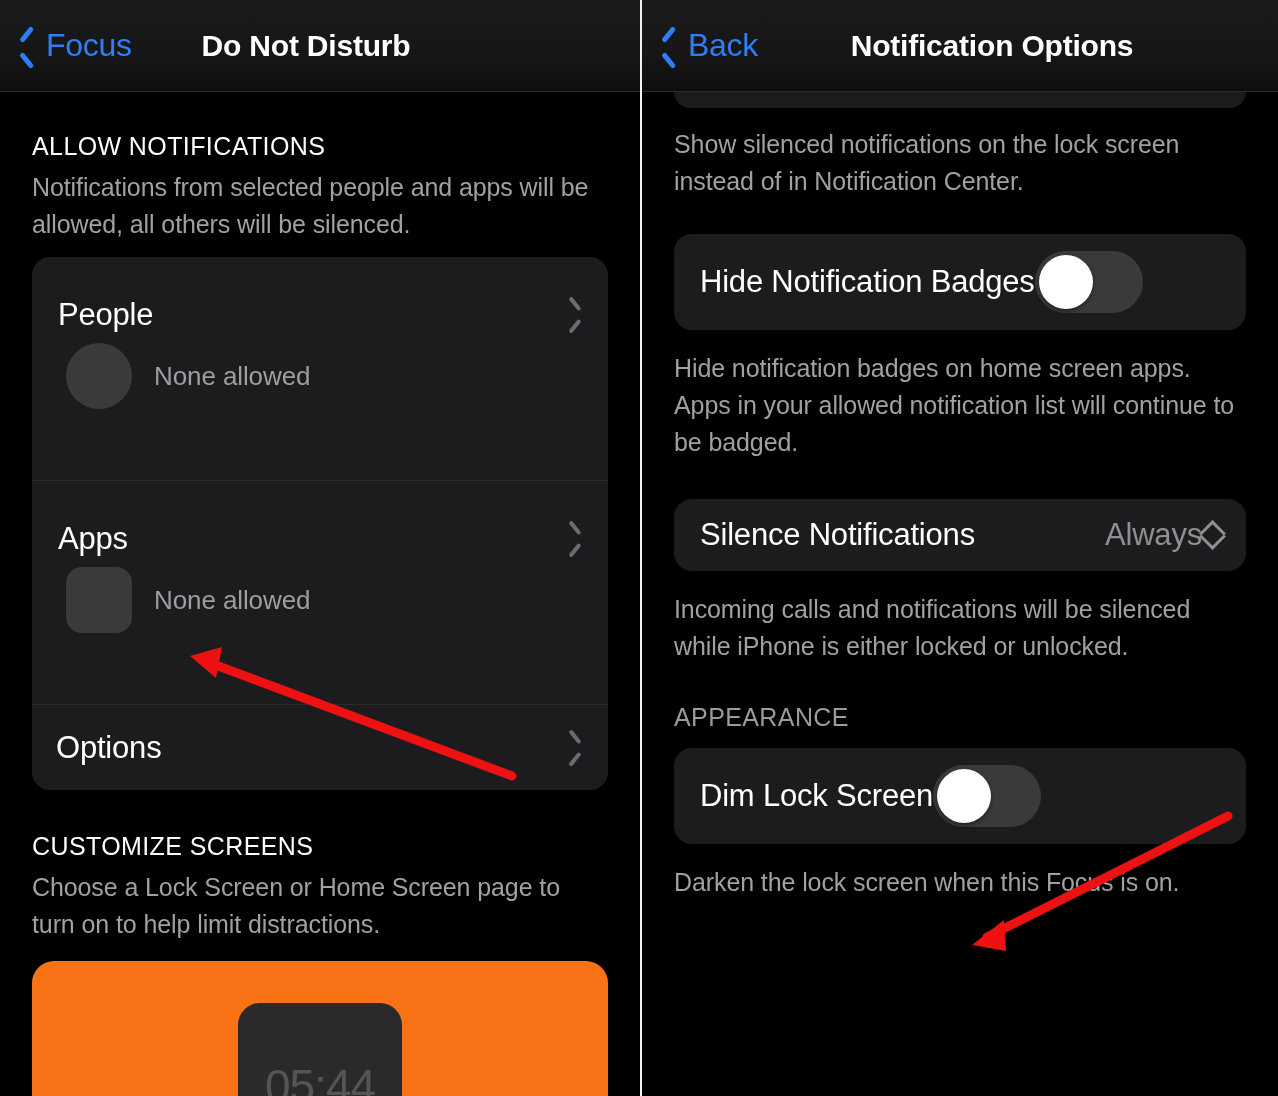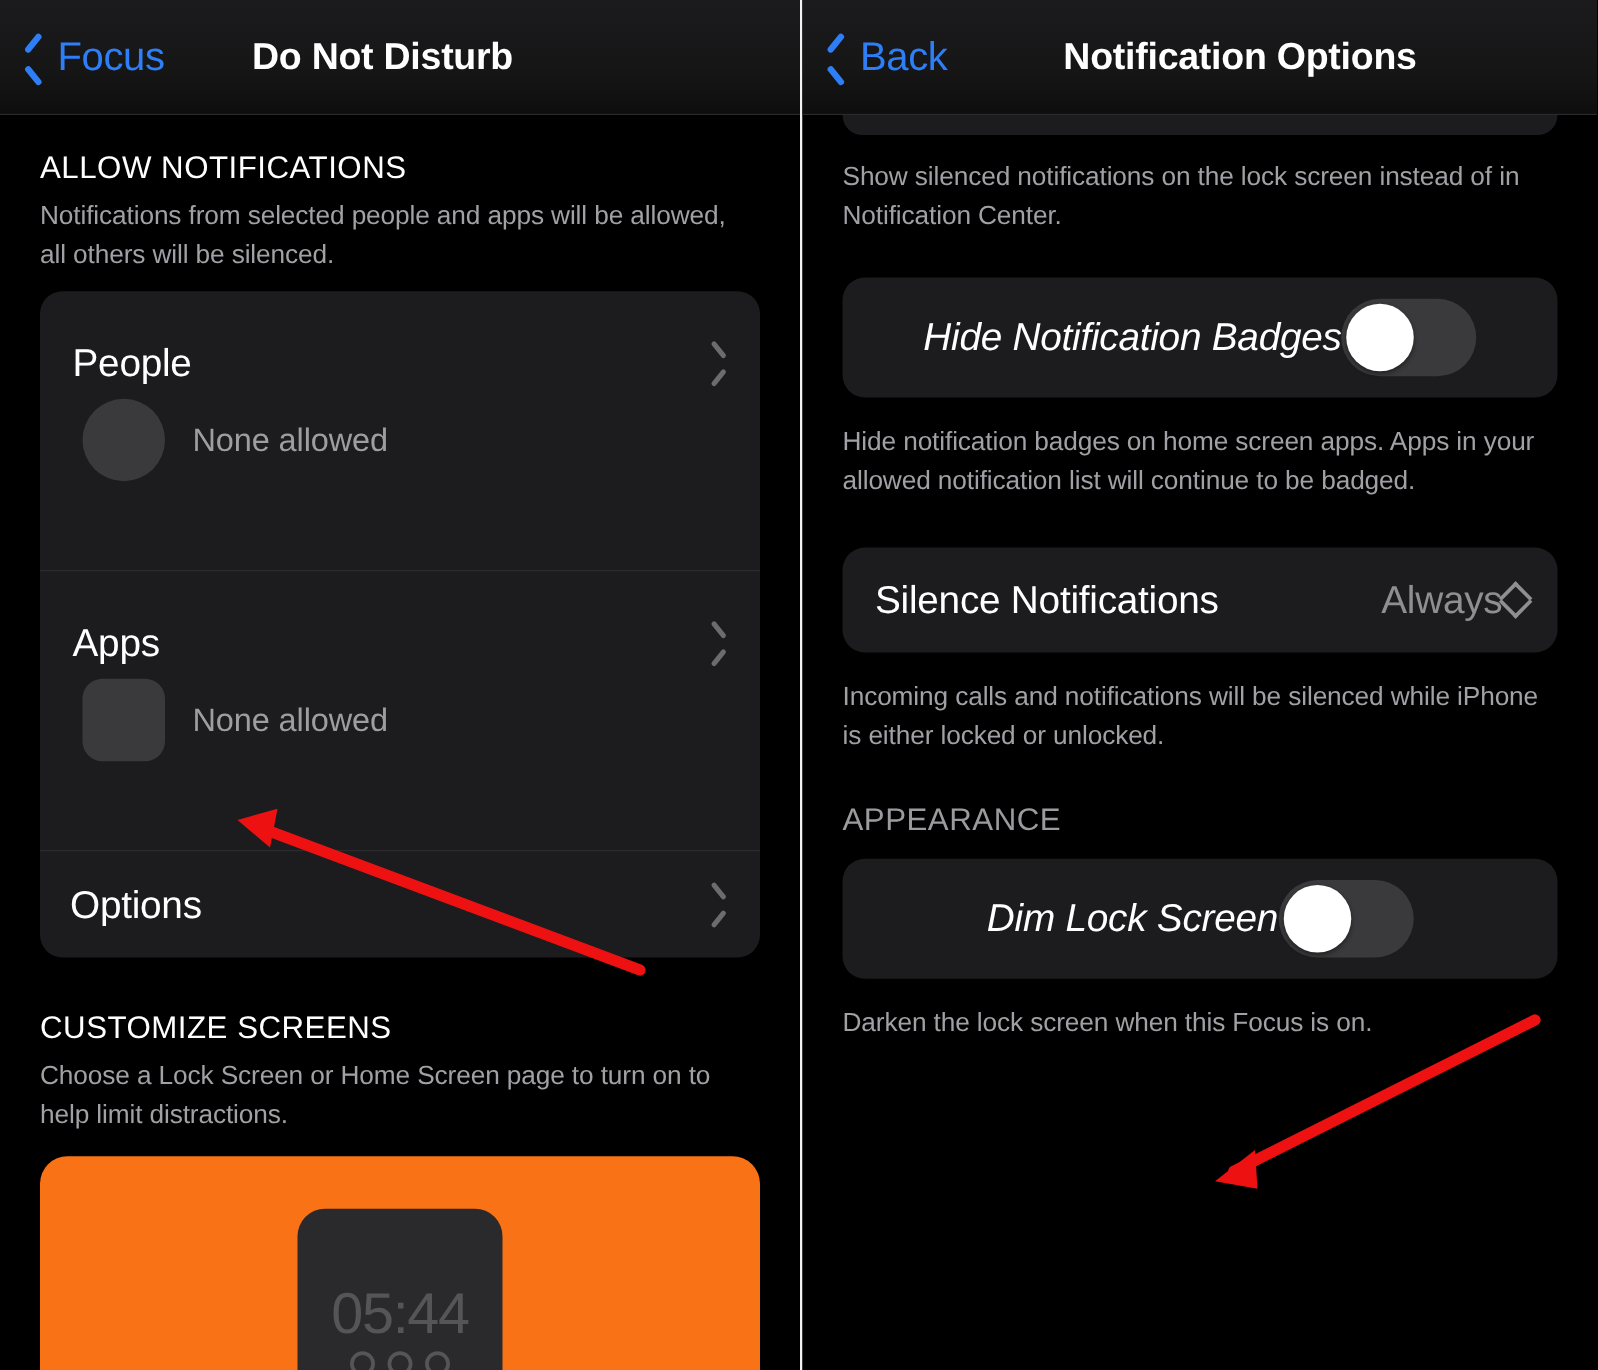--- a/index.html
+++ b/index.html
@@ -39,25 +39,25 @@
     font-size: 30px; font-weight: 700; color: #fff; letter-spacing: -0.2px;
     pointer-events: none;
   }
   .panel-left .nav-title { transform: translateX(-14px); }
   .panel-right .nav-title { transform: translateX(32px); }
 
   
   .content { padding: 0; }
   .section-header {
     font-size: 25px; color: #ffffff; letter-spacing: 0.4px;
-    padding: 0 0 0 32px; margin-top: 28px;
+    padding: 0 0 0 32px; margin-top: 40px;
   }
   .section-header.muted { color: #9a9a9f; }
   .section-note {
-    font-size: 21px; color: #a0a0a5; line-height: 1.48;
+    font-size: 25px; color: #a0a0a5; line-height: 1.48;
     padding: 0 34px 0 32px; margin-top: 8px; letter-spacing: -0.1px;
   }
   .card {
     background: #1c1c1e; border-radius: 18px;
     margin: 14px 32px 0 32px; overflow: hidden;
   }
   .row {
     position: relative; padding: 0 26px;
     display: flex; align-items: center;
   }
@@ -97,31 +97,31 @@
   .preview-dots span {
     width: 20px; height: 20px; border-radius: 50%; border: 3px solid #555558;
     display: block;
   }
 
   
   .partial-card {
     background: #1c1c1e; border-bottom-left-radius: 18px; border-bottom-right-radius: 18px;
     margin: 0 32px; height: 16px;
   }
-  .toggle-row { height: 96px; justify-content: center; font-style: italic; }
+  .toggle-row { height: 96px; justify-content: flex-start; }
   .switch {
     width: 108px; height: 62px; border-radius: 31px; background: #3a3a3c;
     position: relative; flex: 0 0 108px;
   }
   .switch .knob {
     position: absolute; top: 4px; left: 4px; width: 54px; height: 54px;
     border-radius: 50%; background: #fff;
     box-shadow: 0 2px 4px rgba(0,0,0,0.45);
   }
-  .value-row { height: 84px; justify-content: space-between; }
+  .value-row { height: 72px; justify-content: space-between; }
   .value-wrap { display: flex; align-items: center; margin-left: auto; }
   .value-text { font-size: 31px; color: #8e8e93; letter-spacing: -0.2px; }
   .updown { width: 18px; height: 30px; position: relative; flex: 0 0 18px; }
   .updown::before, .updown::after {
     content: ""; position: absolute; left: 1px; width: 16px; height: 16px;
     border-left: 3px solid #8e8e93; border-top: 3px solid #8e8e93;
   }
   .updown::before { top: 4px;  transform: rotate(45deg); }
   .updown::after  { bottom: 4px; transform: rotate(225deg); }
 

